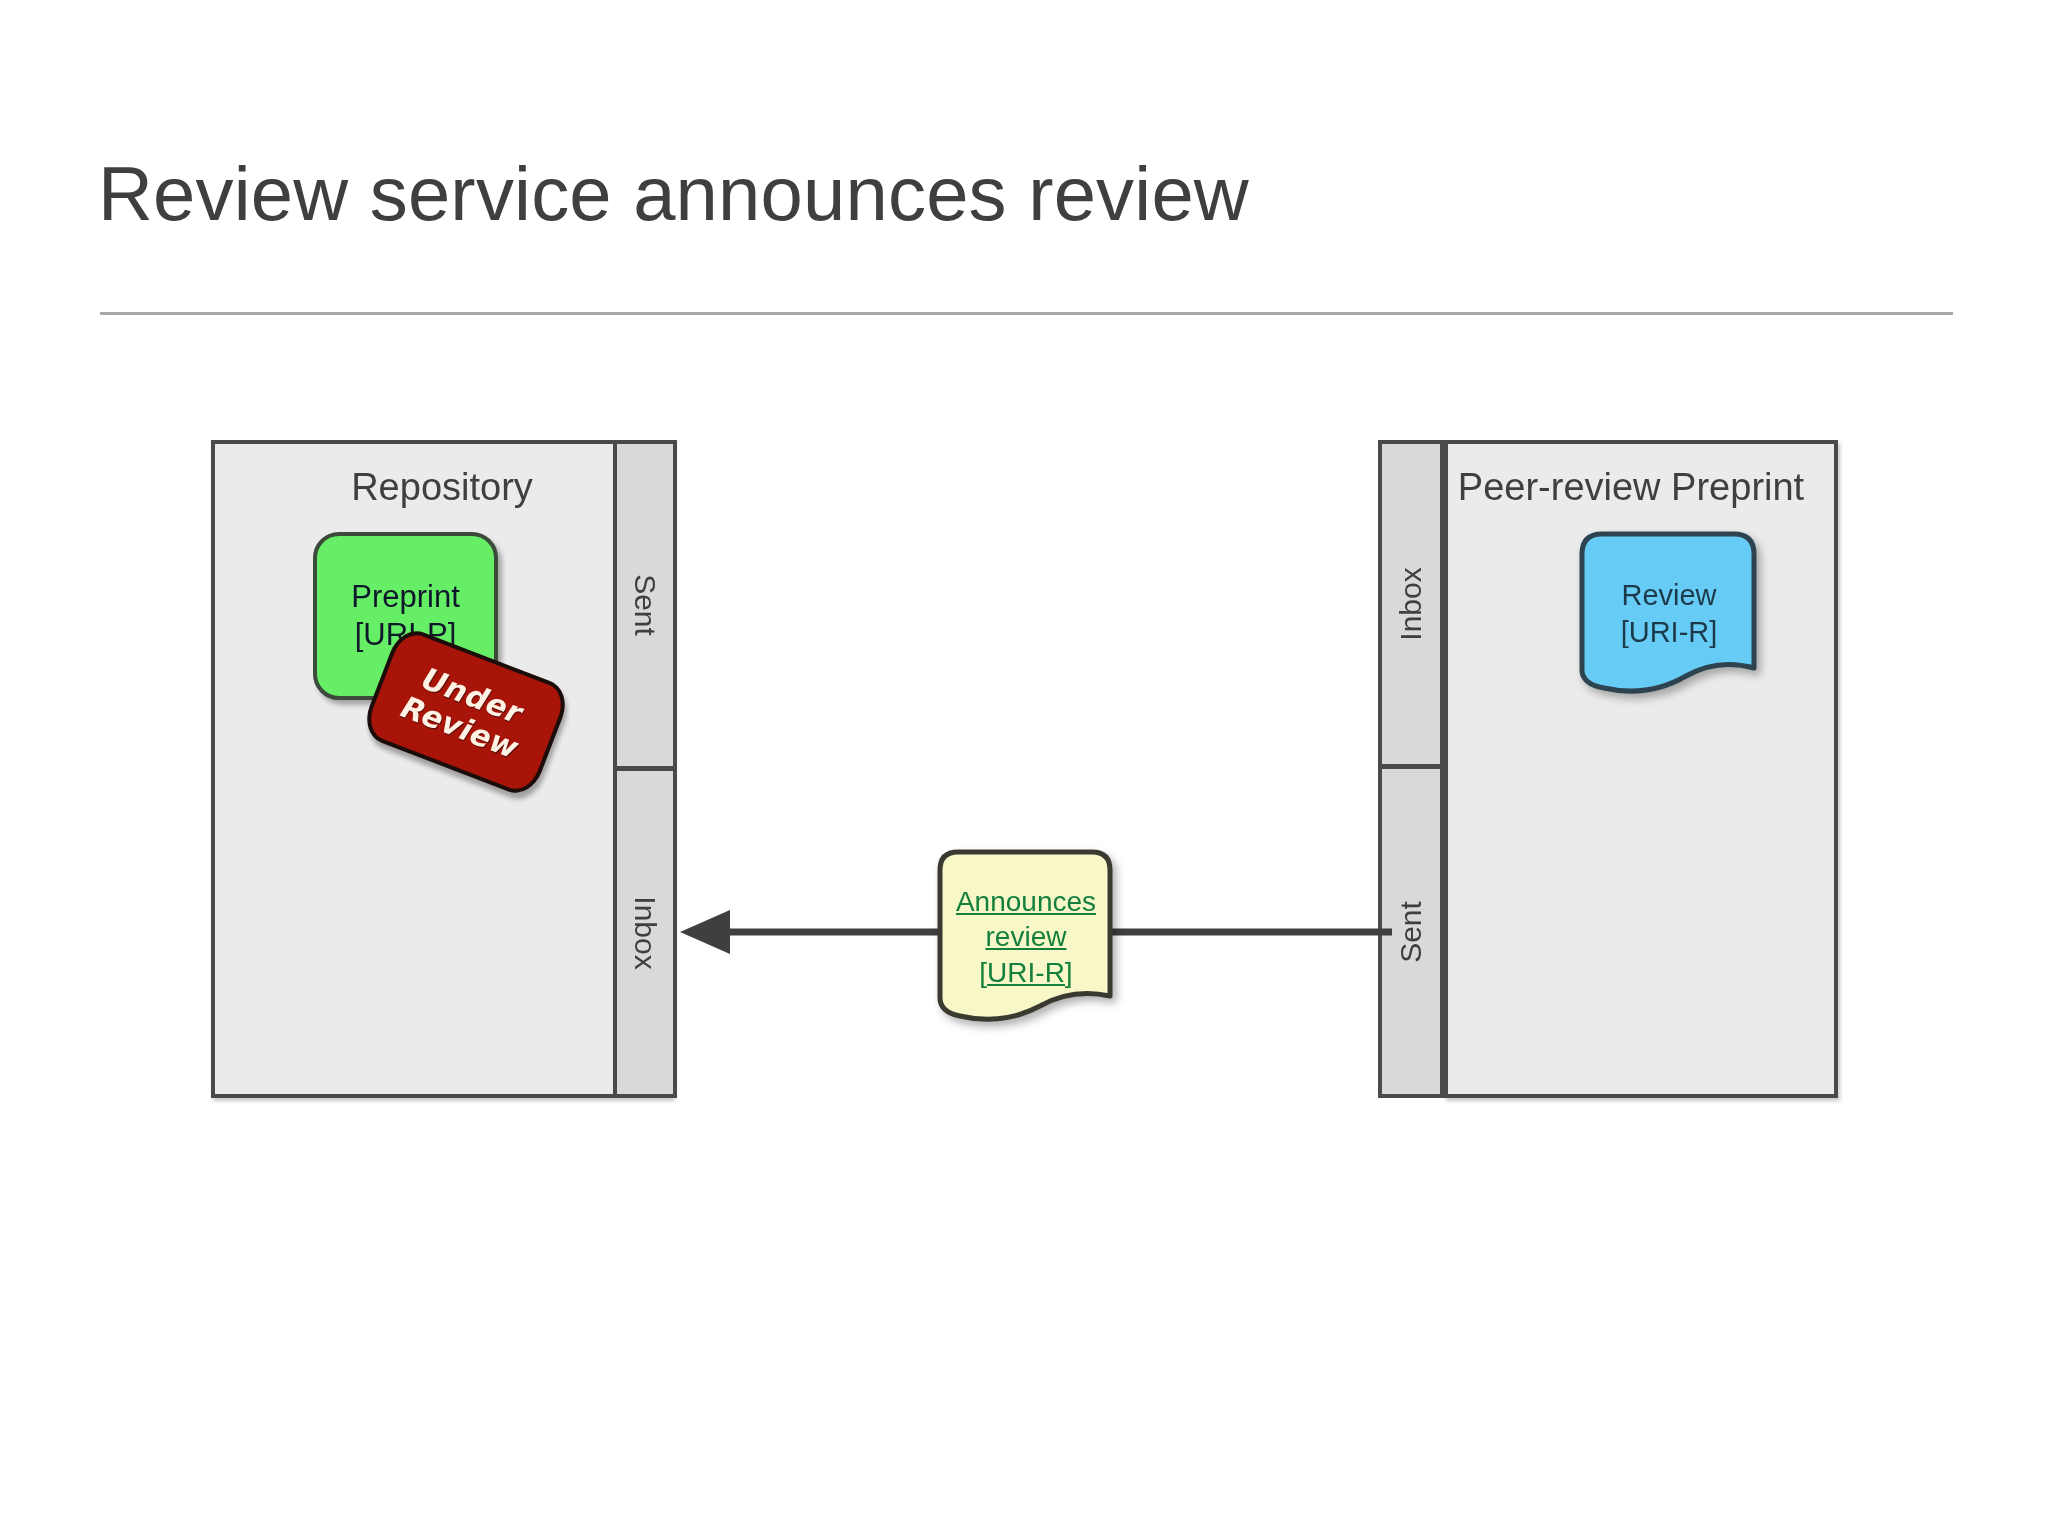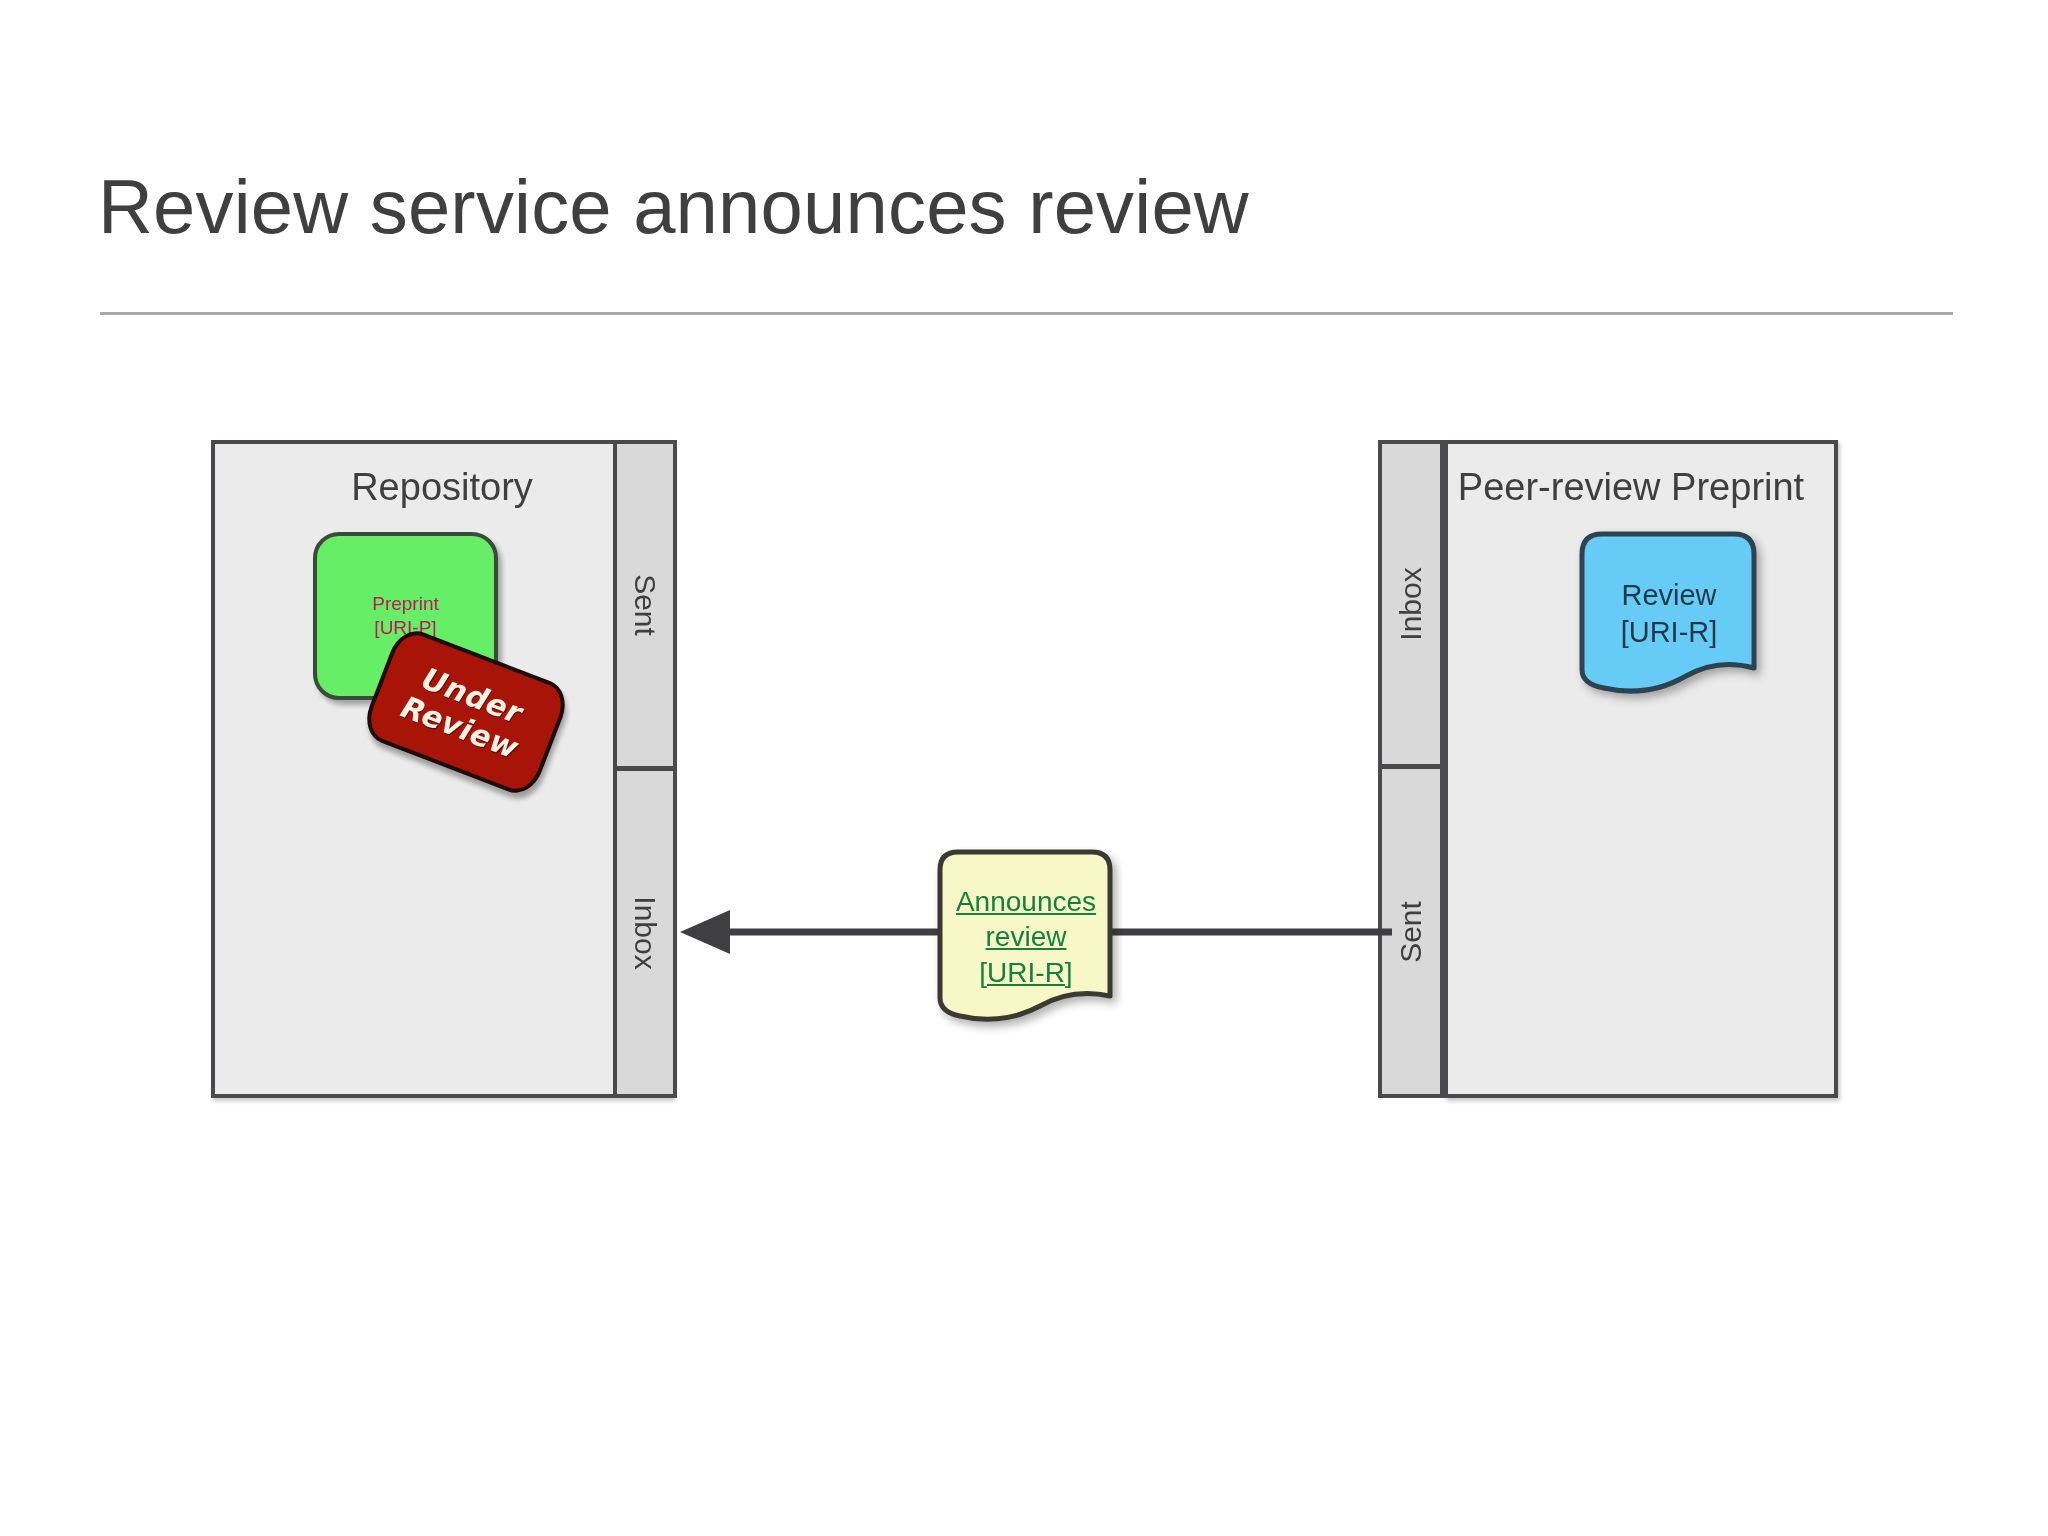--- a/index.html
+++ b/index.html
@@ -13,21 +13,21 @@
     position: relative;
     overflow: hidden;
     font-family: "Liberation Sans", sans-serif;
     -webkit-font-smoothing: antialiased;
   }
 
   
   #slide-title {
     position: absolute;
     left: 98px;
-    top: 163px;
+    top: 150px;
     font-size: 76px;
     font-weight: 400;
     color: #3f3f3f;
     letter-spacing: 0.2px;
     white-space: nowrap;
   }
   #title-rule {
     position: absolute;
     left: 100px;
     top: 312px;
@@ -81,22 +81,22 @@
     box-sizing: border-box;
     border: 4px solid #3c4a3c;
     border-radius: 26px;
     display: flex;
     flex-direction: column;
     align-items: center;
     justify-content: center;
     box-shadow: 4px 5px 5px rgba(0,0,0,0.30);
   }
   .artifact-rounded .art-line {
-    font-size: 19px;
-    color: #be185d;
+    font-size: 31px;
+    color: #0f172a;
     line-height: 1.24;
     white-space: nowrap;
   }
 
   
   .doc-wave {
     position: absolute;
   }
   .doc-wave svg {
     position: absolute;

